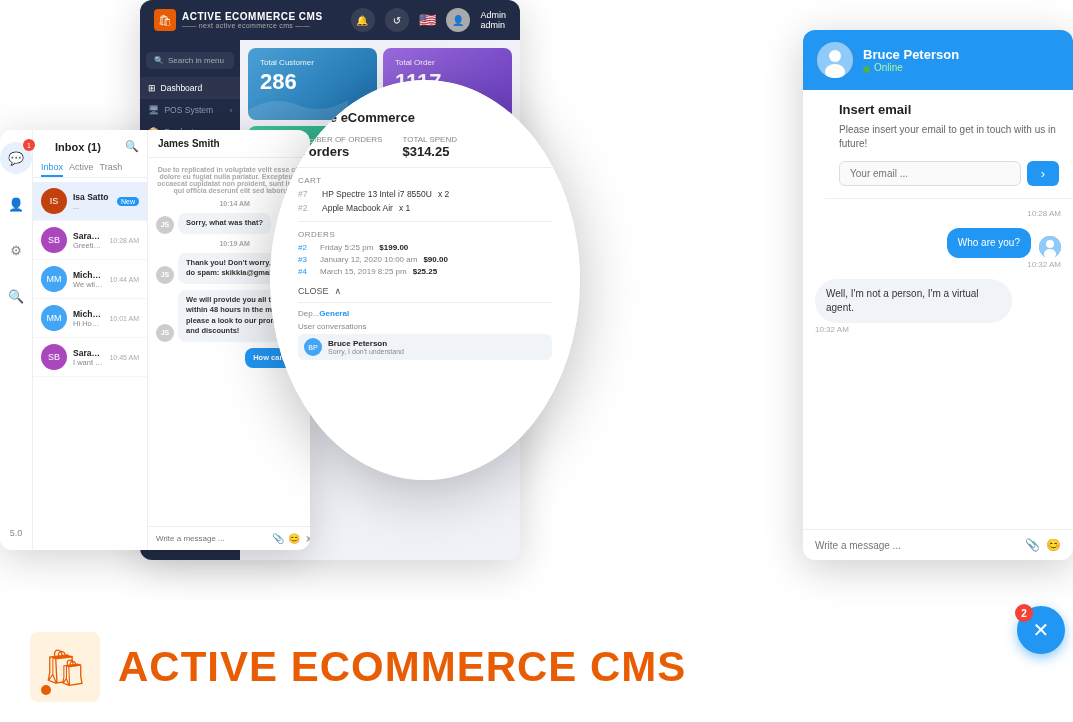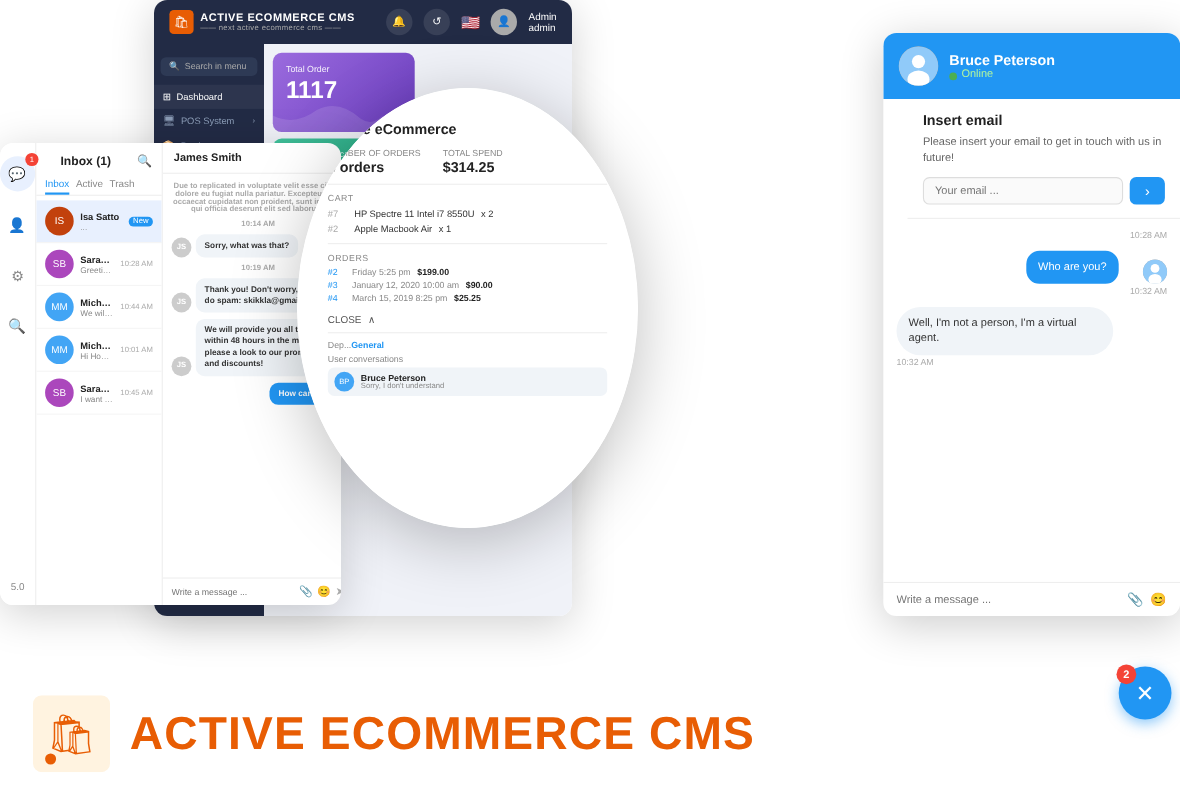--- a/index.html
+++ b/index.html
@@ -387,21 +387,21 @@
     }
     .msg-row.right {
       align-items: flex-end;
     }
     .msg-row.left {
       align-items: flex-start;
     }
     .msg-avatar-row {
       display: flex;
       align-items: flex-end;
-      gap: 22px;
+      gap: 8px;
     }
     .msg-avatar-small {
       width: 22px;
       height: 22px;
       background: #aaa;
       border-radius: 50%;
       font-size: 8px;
       color: #fff;
       display: flex;
       align-items: center;
@@ -856,20 +856,27 @@
         <div class="sidebar-item-left">
           <span class="sidebar-item-icon">👥</span>
           <span>Customers</span>
         </div>
         <span class="sidebar-arrow">›</span>
       </div>
     </div>
 
     <div class="admin-main">
       <div class="stat-cards">
+        <div class="stat-card blue">
+          <div class="stat-card-label">Total Customer</div>
+          <div class="stat-card-value">286</div>
+          <svg class="stat-card-wave" viewBox="0 0 100 30" preserveAspectRatio="none">
+            <path d="M0,20 Q25,5 50,15 Q75,25 100,10 L100,30 L0,30 Z" fill="rgba(255,255,255,0.4)"></path>
+          </svg>
+        </div>
         <div class="stat-card purple">
           <div class="stat-card-label">Total Order</div>
           <div class="stat-card-value">1117</div>
           <svg class="stat-card-wave" viewBox="0 0 100 30" preserveAspectRatio="none">
             <path d="M0,15 Q20,25 40,10 Q60,0 80,18 Q90,25 100,15 L100,30 L0,30 Z" fill="rgba(255,255,255,0.4)"></path>
           </svg>
         </div>
       </div>
 
       <div class="stat-cards-2">
@@ -1042,21 +1049,21 @@
           <div class="mag-number-label">TOTAL SPEND</div>
           <div class="mag-number-val">$314.25</div>
         </div>
       </div>
 
       <hr class="mag-divider">
 
       <div class="mag-section-label">CART</div>
       <div class="mag-cart-item">
         <span class="mag-cart-id">#7</span>
-        <span>HP Spectre 11 Intel i7 8550U</span>
+        <span>HP Spectre 13 Intel i7 8550U</span>
         <span>x 2</span>
       </div>
       <div class="mag-cart-item">
         <span class="mag-cart-id">#2</span>
         <span>Apple Macbook Air</span>
         <span>x 1</span>
       </div>
 
       <hr class="mag-divider">
 

